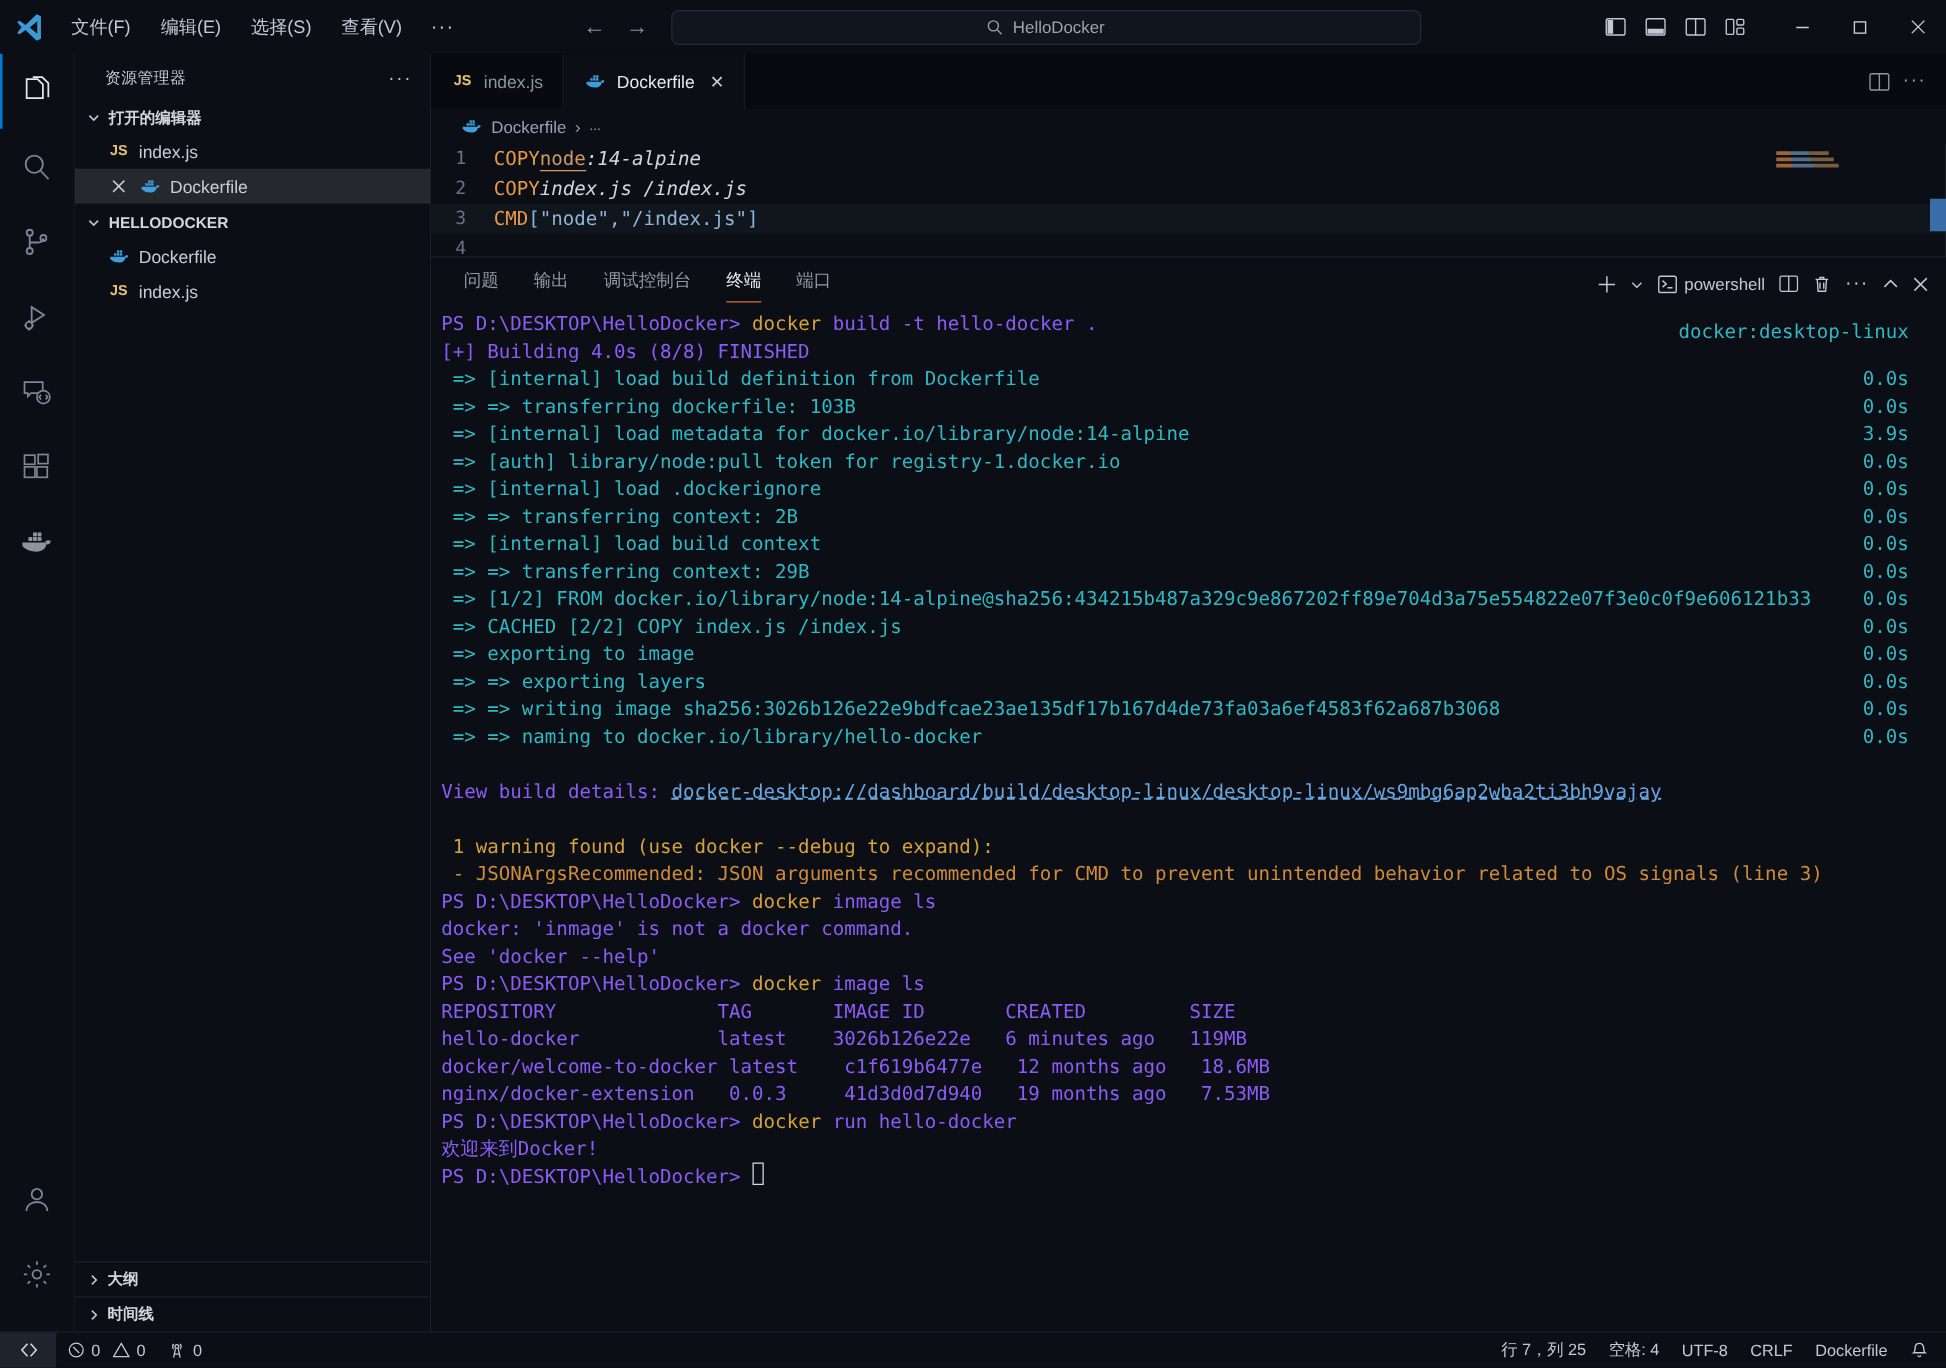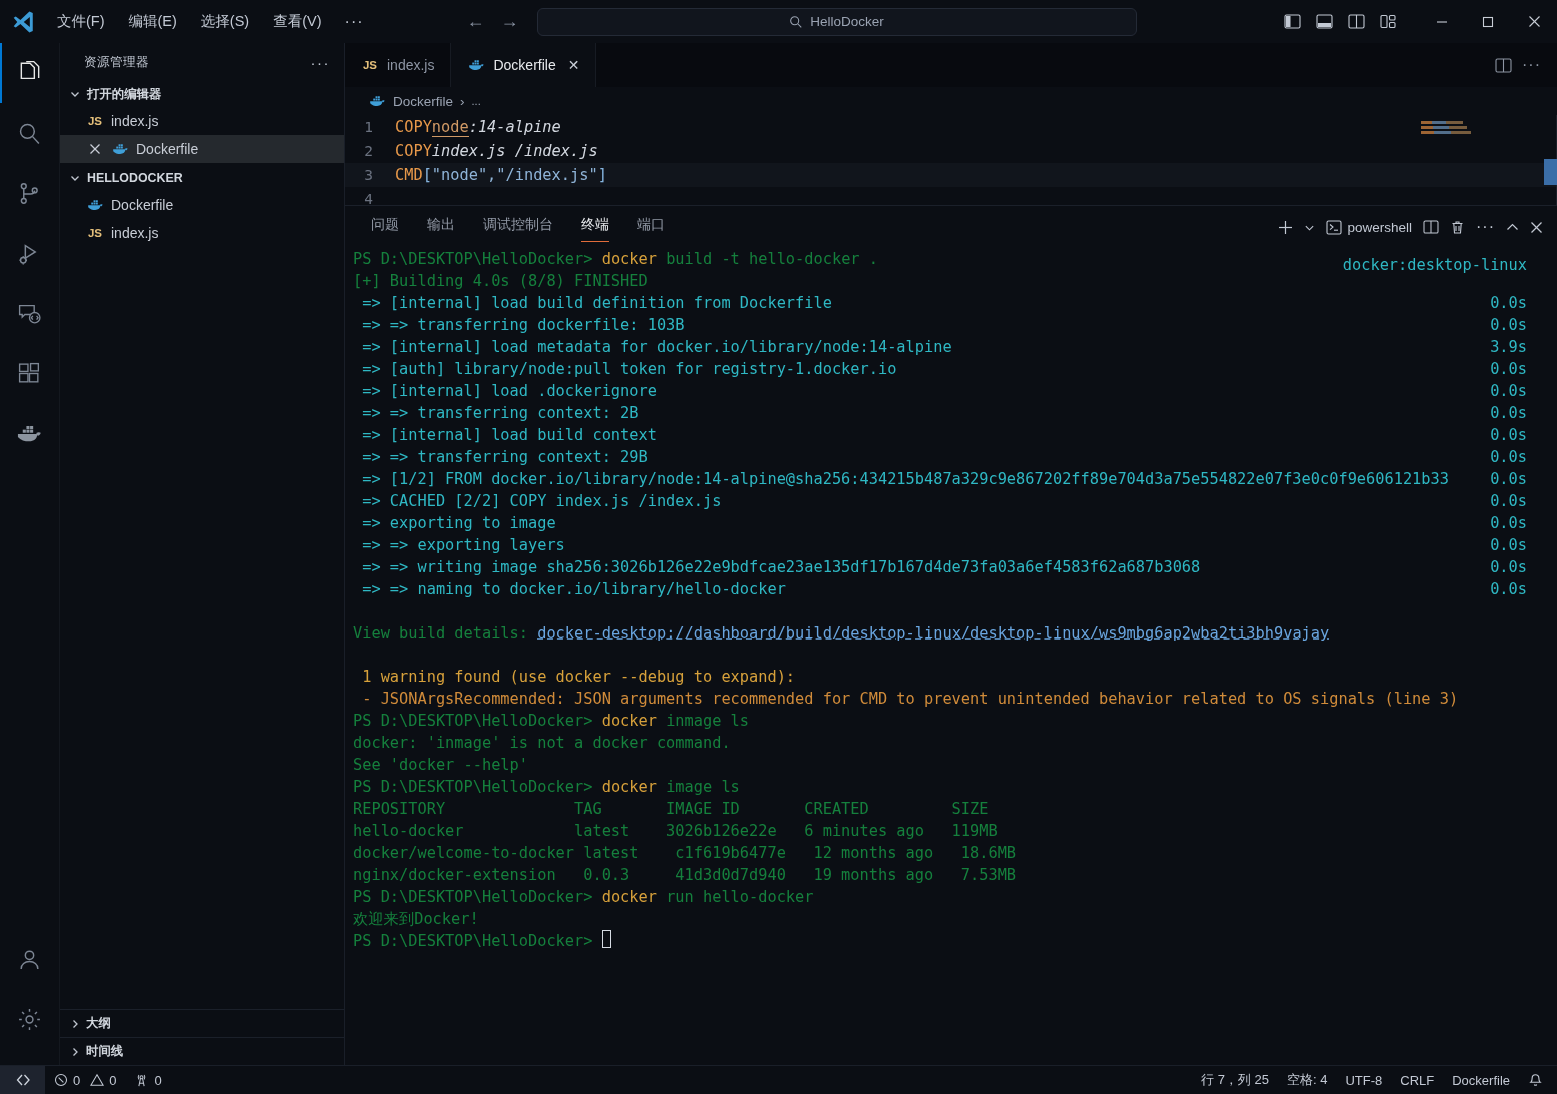--- a/index.html
+++ b/index.html
@@ -107,21 +107,21 @@
   .ptab { font-size: 14px; color: #9299a6; padding: 0 14px 8px 14px; position: relative; cursor: default; }
   .ptab.active { color: #e8eaed; }
   .ptab.active::after { content:""; position:absolute; left:14px; right:14px; bottom:0; height:1.5px; background:#e06c3b; }
   .ptabs { display: flex; align-items: flex-end; padding-left: 12px; }
   .panel-actions { margin-left: auto; display: flex; align-items: center; gap: 11px; padding: 0 14px 6px 0; color: #c3c9d4; margin-top: 28px; }
   .pa { display: flex; align-items: center; gap: 5px; font-size: 13.5px; color: #c3c9d4; }
   .term { flex: 1 1 auto; overflow: hidden; padding: 6px 0 0 8px;
      font-family: "DejaVu Sans Mono", monospace; font-size: 15.3px; line-height: 22px; position: relative; }
   .trow { white-space: pre; display: flex; }
   .tseg { white-space: pre; }
-  .t-white { color: #15803d; }
+  .t-white { color: #8b5cf6; }
   .t-cyan { color: #2fb8c4; }
   .t-yellow { color: #d7a13b; text-align: center; }
   .t-orange { color: #d08b3a; }
   .t-time { position: absolute; right: 30px; color: #2fb8c4; }
   .t-link { color: #6aa6e0; text-decoration: underline; text-decoration-style: dashed; }
   .cursorblk { display: inline-block; width: 9px; height: 18px; border: 1px solid #d6dbe3; vertical-align: -3px; }
 
   
   .statusbar { height: 29px; flex: 0 0 29px; background: #0b0e14; display: flex; align-items: center;
      font-size: 13px; color: #c3c9d4; border-top: 1px solid #1a1f29; }

